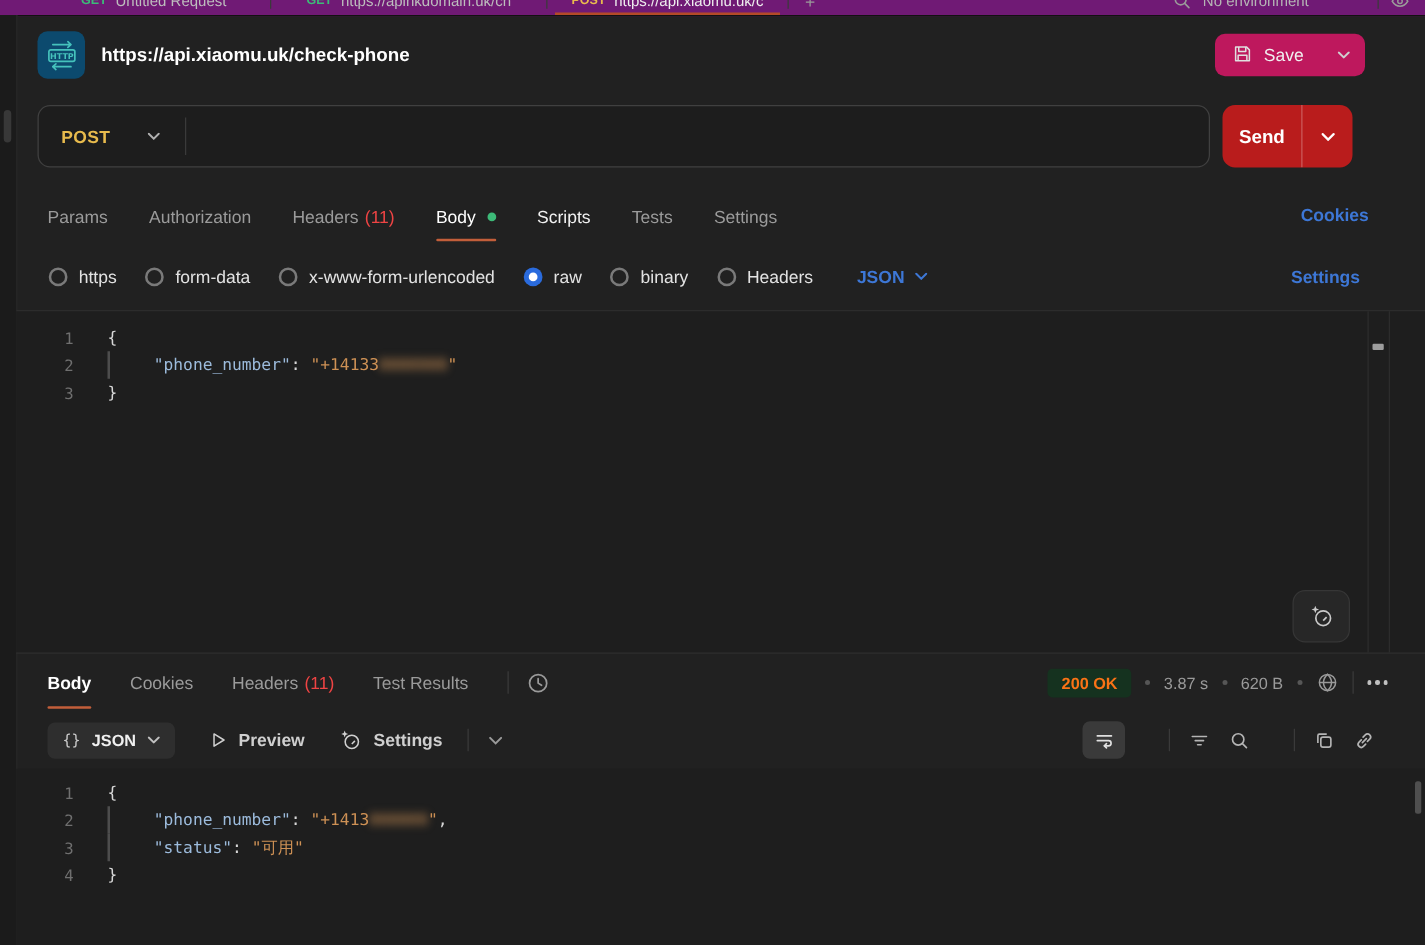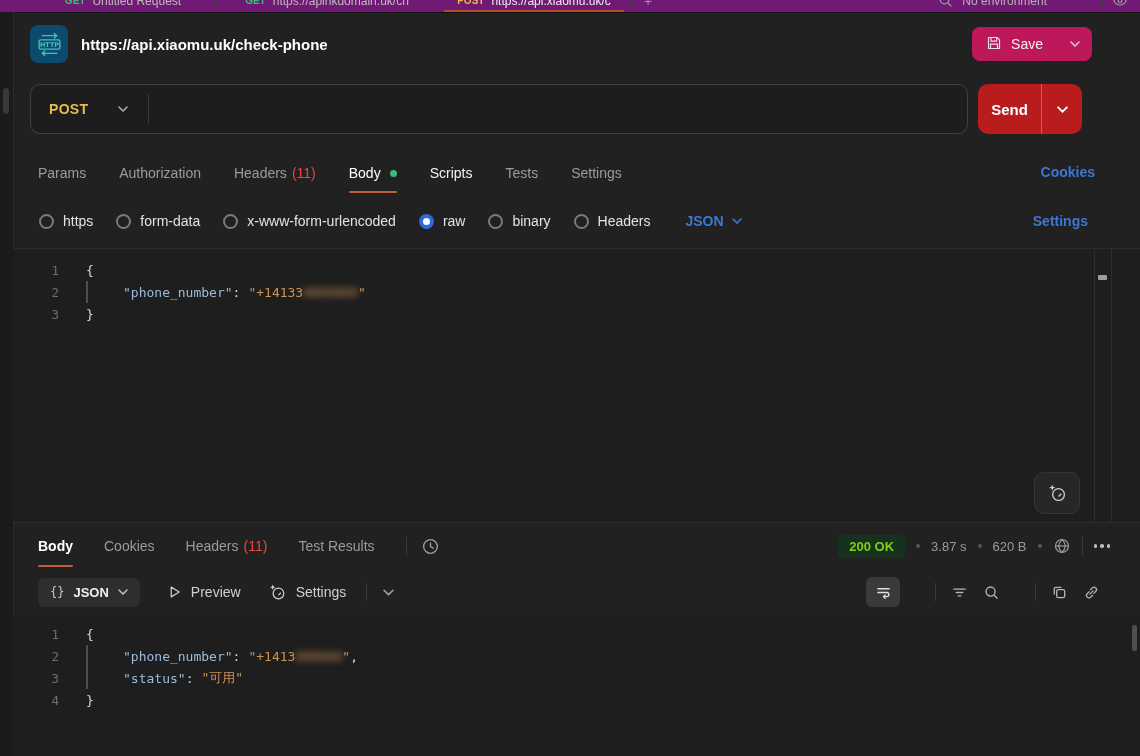--- a/index.html
+++ b/index.html
@@ -85,29 +85,29 @@
 
   
   .resp{position:absolute;top:522px;left:13px;right:0;bottom:0;border-top:1px solid #2e2e2e;}
   .resp-bar{position:relative;height:46px;display:flex;align-items:center;padding-left:25px;}
   .ptab{position:relative;margin-right:31px;font-size:14px;color:#9b9b9b;height:100%;display:flex;align-items:center;cursor:pointer;}
   .ptab.active{color:#fff;font-weight:600;}
   .ptab.active::after{content:"";position:absolute;left:0;right:0;bottom:2px;height:2px;background:#c25e3a;border-radius:1px;}
   .vdiv{width:1px;height:18px;background:#3a3a3a;flex:none;}
   .hist{margin-left:14px;display:flex;align-items:center;cursor:pointer;}
   .resp-meta{margin-left:auto;display:flex;align-items:center;gap:11px;padding-right:30px;font-size:13px;color:#9a9a9a;}
-  .status{background:#15321f;color:#84cc16;font-weight:700;padding:4px 11px;border-radius:4px;font-size:13px;}
+  .status{background:#15321f;color:#f97316;font-weight:700;padding:4px 11px;border-radius:4px;font-size:13px;}
   .mdot{width:4px;height:4px;border-radius:50%;background:#565656;flex:none;}
   .dots3{display:flex;gap:3px;cursor:pointer;}
   .dots3 i{width:3.5px;height:3.5px;border-radius:50%;background:#c0c0c0;}
 
   .resp-tools{height:46px;display:flex;align-items:center;padding-left:25px;}
   .fmt-btn{display:flex;align-items:center;gap:9px;background:#2e2e2e;border-radius:6px;padding:7px 12px;font-size:13px;font-weight:600;color:#f0f0f0;cursor:pointer;}
   .braces{color:#c9c9c9;font-family:"DejaVu Sans Mono",monospace;font-size:12px;font-weight:400;}
-  .tool{display:flex;align-items:center;gap:9px;margin-left:27px;font-size:14px;color:#cfcfcf;cursor:pointer;}
+  .tool{display:flex;align-items:center;gap:9px;margin-left:27px;font-size:14px;color:#cfcfcf;cursor:pointer;font-weight:bold;}
   .resp-tools .vdiv{margin-left:20px;}
   .tool-caret{margin-left:16px;cursor:pointer;display:flex;}
   .tools-right{margin-left:auto;display:flex;align-items:center;gap:15px;padding-right:40px;}
   .wrap-btn{width:34px;height:30px;background:#3a3a3a;border-radius:6px;display:flex;align-items:center;justify-content:center;cursor:pointer;}
   .ticon{display:flex;align-items:center;cursor:pointer;}
 
   .resp-editor{position:relative;background:#1e1e1e;font-family:"DejaVu Sans Mono",monospace;font-size:13px;padding-top:8px;height:188px;}
   .rthumb{position:absolute;right:3px;top:10px;width:5px;height:26px;background:#4f4f4f;border-radius:2px;}
 </style>
 </head>

